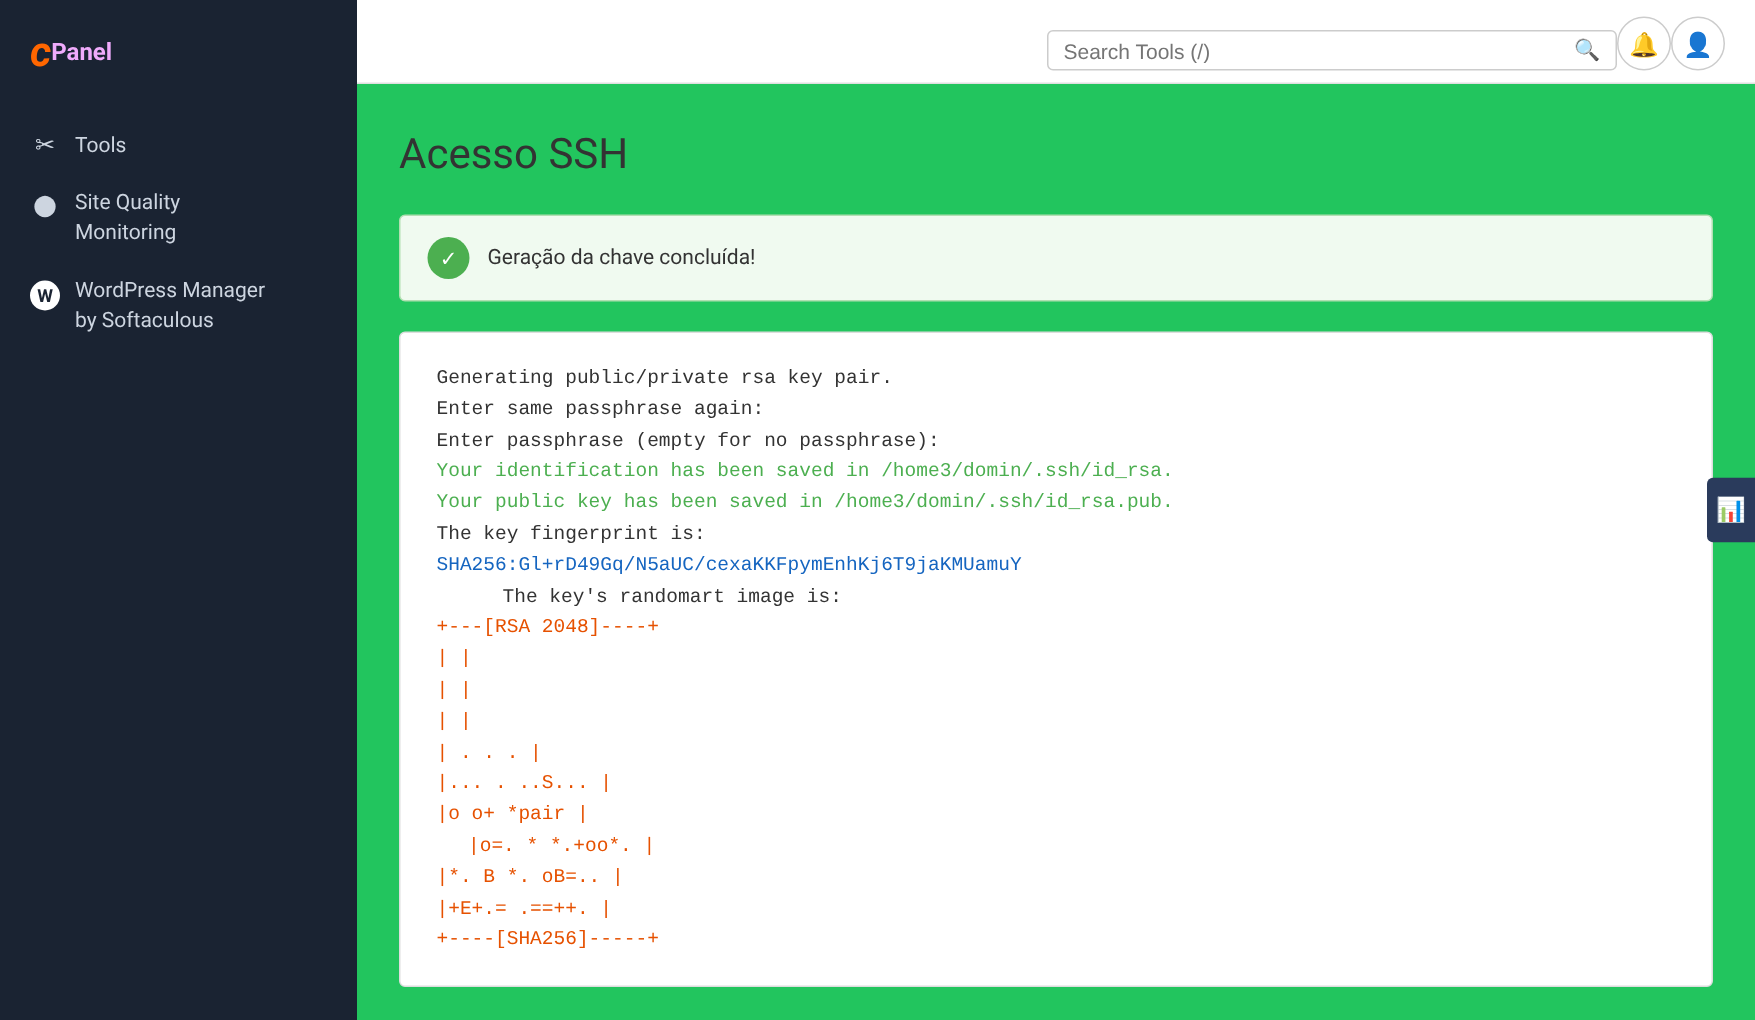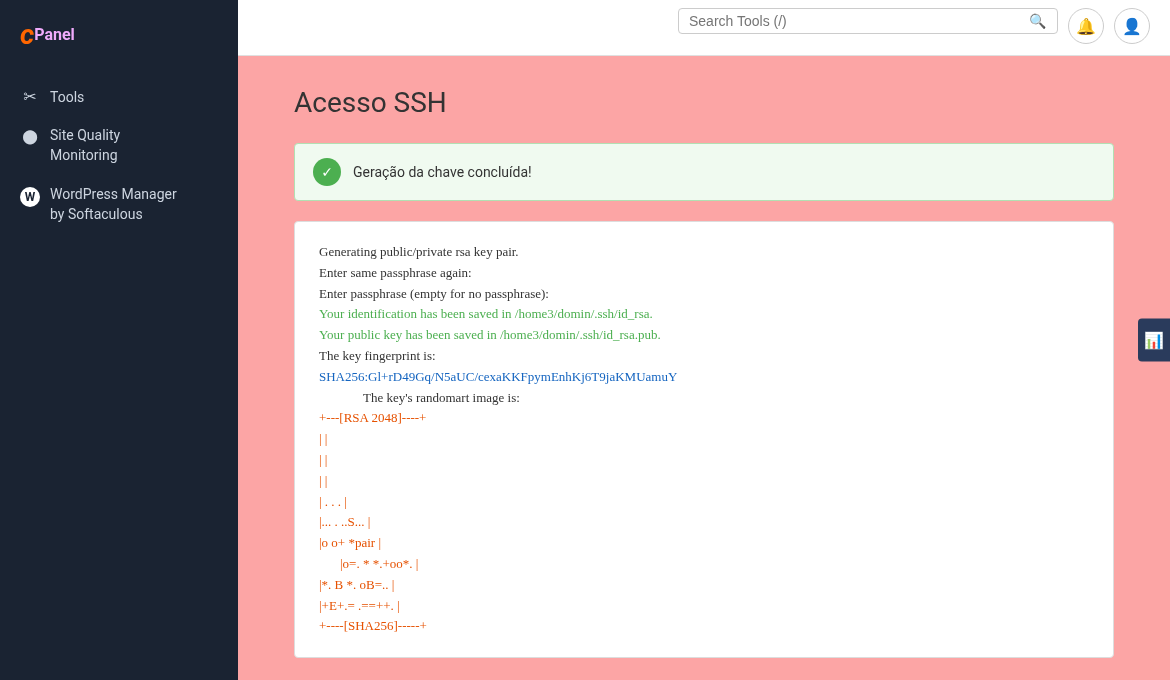--- a/index.html
+++ b/index.html
@@ -77,23 +77,22 @@
       flex-direction: column;
       overflow: hidden;
     }
 
     
     .header {
       background: #fff;
       border-bottom: 1px solid #e0e0e0;
       padding: 8px 20px;
       display: flex;
-      align-items: flex-start;
+      align-items: flex-end;
       justify-content: flex-end;
-      gap: 10px;
       height: 56px;
     }
     .search-box {
       display: flex;
       align-items: center;
       border: 1px solid #ccc;
       border-radius: 4px;
       padding: 4px 10px;
       width: 380px;
       background: #fff;
@@ -119,23 +118,23 @@
       align-items: center;
       justify-content: center;
       cursor: pointer;
       color: #555;
       font-size: 16px;
     }
 
     
     .content {
       flex: 1;
-      padding: 30px 56px;
+      padding: 30px 28px;
       overflow-y: auto;
-      background: #fca5a5;
+      background: #22c55e;
       position: relative;
     }
 
     .page-title {
       font-size: 28px;
       font-weight: 400;
       color: #333;
       margin-bottom: 24px;
     }
 
@@ -166,21 +165,21 @@
       font-size: 14px;
       color: #333;
     }
 
     
     .terminal-box {
       background: #fff;
       border: 1px solid #ddd;
       border-radius: 4px;
       padding: 20px 24px;
-      font-family: Liberation Serif, serif;
+      font-family: Liberation Mono, monospace;
       font-size: 13px;
       line-height: 1.6;
       color: #333;
       margin-bottom: 20px;
     }
 
     
     .back-section {
       display: flex;
       justify-content: center;

